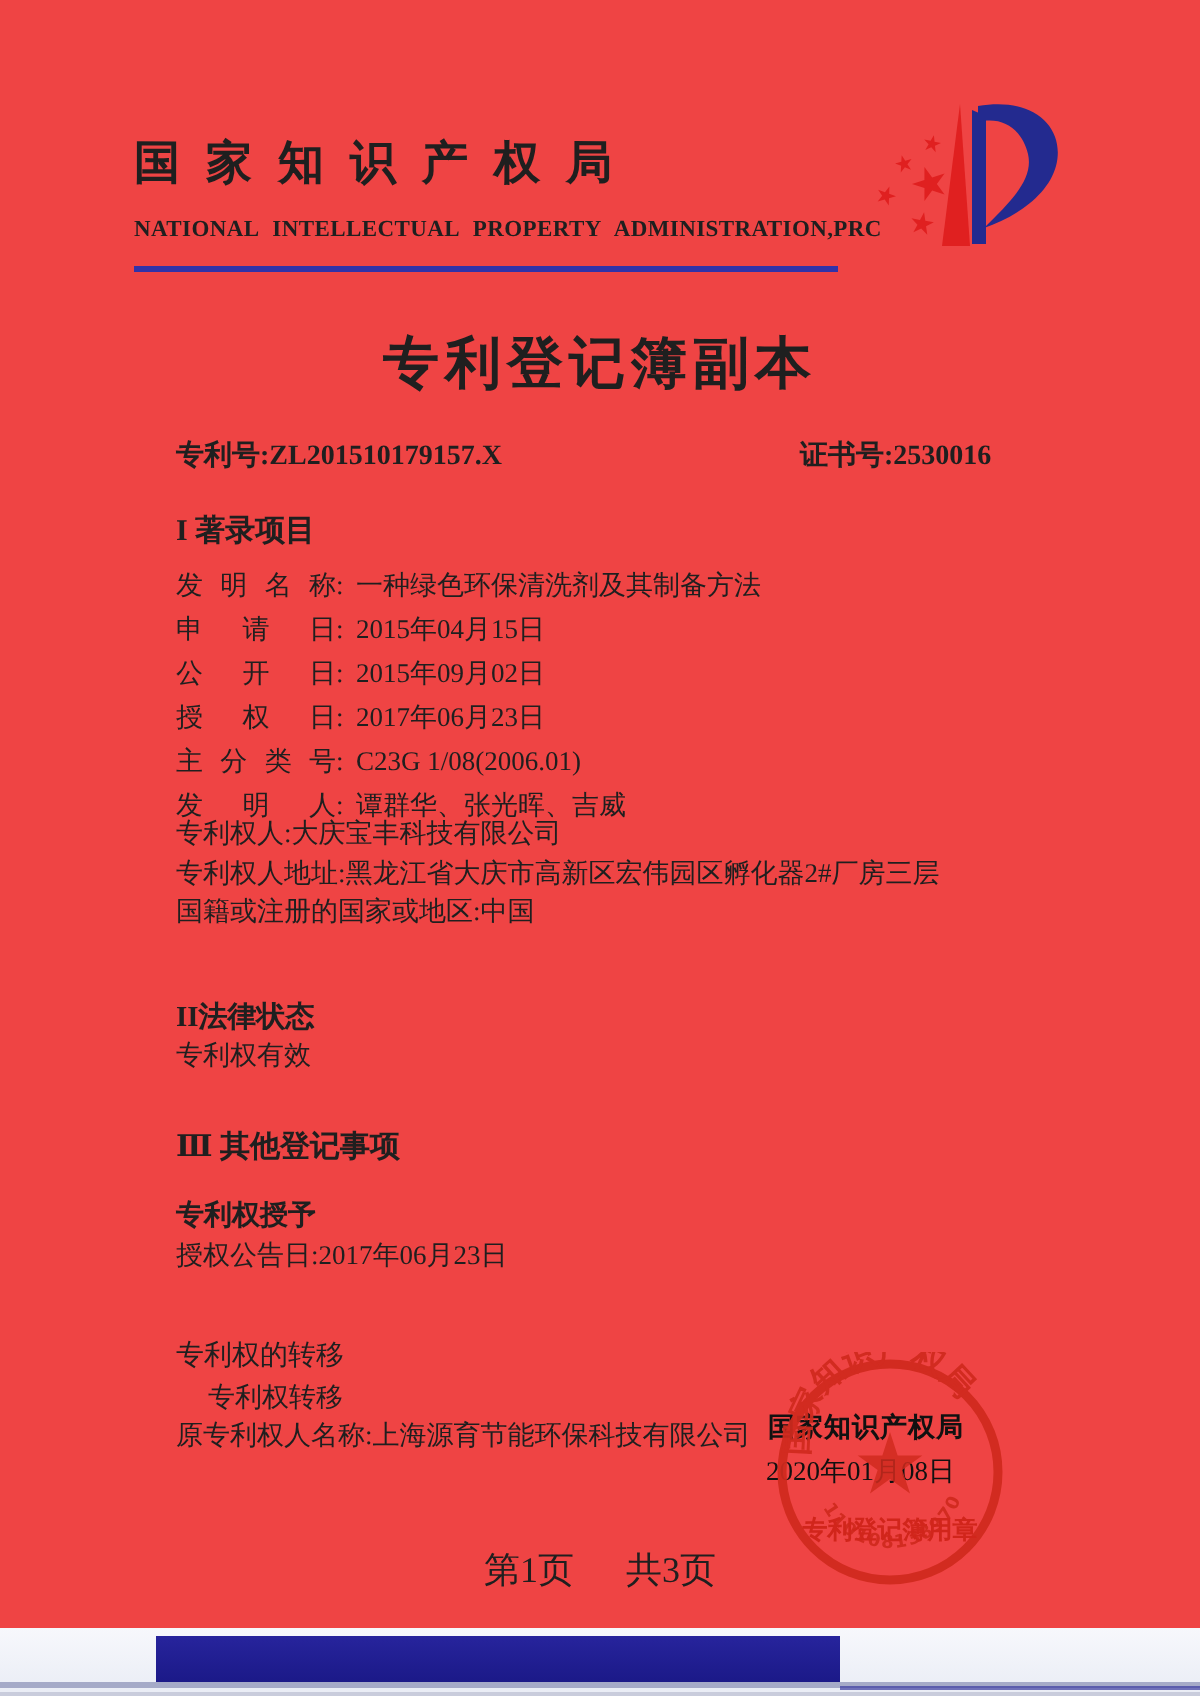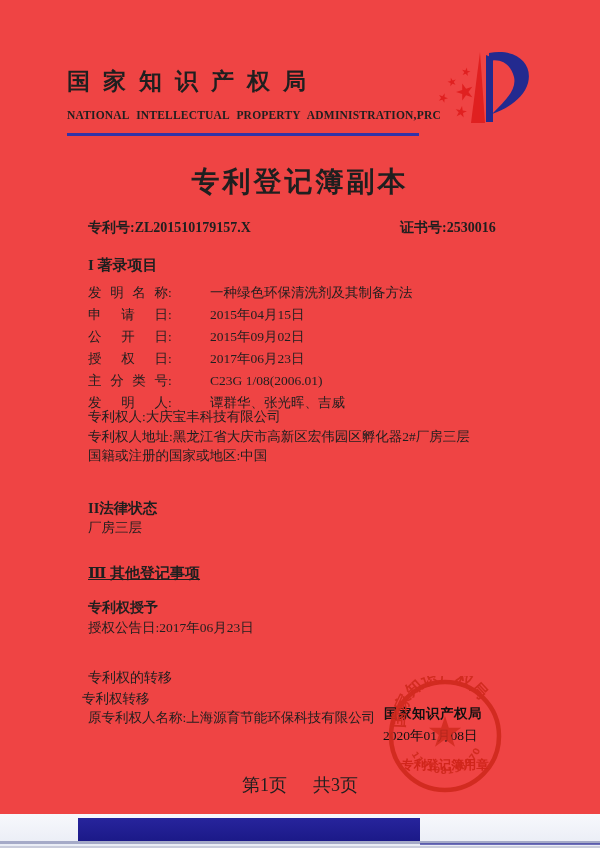--- a/index.html
+++ b/index.html
@@ -17,33 +17,33 @@
   .doc-title{left:100px;top:163px;width:400px;text-align:center;font-size:28px;font-weight:bold;letter-spacing:3px;margin:0;white-space:nowrap;}
   .num-left{left:88px;top:219px;font-size:14px;font-weight:600;white-space:nowrap;}
   .num-right{left:400px;top:219px;font-size:14px;font-weight:600;white-space:nowrap;}
 
   
   .sec1-heading{left:88px;top:256px;font-size:15px;font-weight:bold;white-space:nowrap;}
   .biblio{left:88px;top:284px;font-size:13.5px;}
   .brow{display:flex;align-items:baseline;height:22px;white-space:nowrap;}
   .blabel{display:inline-flex;justify-content:space-between;width:80px;}
   .bcolon{width:10px;}
-  .bvalue{margin-left:32px;}
+  .bvalue{}
   .patentee{left:88px;top:407px;font-size:13.5px;line-height:19.5px;white-space:nowrap;}
 
   
   .sec2-heading{left:88px;top:499px;font-size:14.5px;font-weight:bold;white-space:nowrap;}
   .legal-status{left:88px;top:519px;font-size:13.5px;white-space:nowrap;}
 
   
-  .sec3-heading{left:88px;top:564px;font-size:15px;font-weight:bold;white-space:nowrap;text-decoration:underline;}
+  .sec3-heading{left:88px;top:564px;font-size:15px;font-weight:bold;white-space:nowrap;}
   .grant-heading{left:88px;top:599px;font-size:14px;font-weight:bold;white-space:nowrap;}
   .grant-line{left:88px;top:619px;font-size:13.5px;white-space:nowrap;}
   .transfer-heading{left:88px;top:669px;font-size:14px;font-weight:normal;white-space:nowrap;}
-  .transfer-l1{left:82px;top:690px;font-size:13.5px;white-space:nowrap;font-family:Liberation Mono, monospace;}
+  .transfer-l1{left:104px;top:690px;font-size:13.5px;white-space:nowrap;font-family:Liberation Mono, monospace;}
   .transfer-l2{left:88px;top:709px;font-size:13.5px;white-space:nowrap;}
 
   
   .seal-agency{left:384px;top:705px;font-size:13.5px;font-weight:bold;letter-spacing:0.5px;color:#111;z-index:3;white-space:nowrap;}
   .seal-date{left:383px;top:727px;font-size:13.5px;color:#111;z-index:3;white-space:nowrap;}
   .seal-svg{left:385px;top:676px;width:120px;height:120px;z-index:4;opacity:0.93;}
 
   
   .footer{left:150px;top:773px;width:300px;text-align:center;font-size:18px;white-space:nowrap;}
   .footer .gap{display:inline-block;width:26px;}
@@ -146,21 +146,21 @@
     </div>
   </div>
 
   <div class="abs patentee">
     <div>专利权人:大庆宝丰科技有限公司</div>
     <div>专利权人地址:黑龙江省大庆市高新区宏伟园区孵化器2#厂房三层</div>
     <div>国籍或注册的国家或地区:中国</div>
   </div>
 
   <div class="abs sec2-heading">II法律状态</div>
-  <div class="abs legal-status">厂房三层</div>
+  <div class="abs legal-status">专利权有效</div>
 
   <div class="abs sec3-heading">Ⅲ 其他登记事项</div>
   <div class="abs grant-heading">专利权授予</div>
   <div class="abs grant-line">授权公告日:2017年06月23日</div>
   <div class="abs transfer-heading">专利权的转移</div>
   <div class="abs transfer-l1">专利权转移</div>
   <div class="abs transfer-l2">原专利权人名称:上海源育节能环保科技有限公司</div>
 
   <div class="abs seal-agency">国家知识产权局</div>
   <div class="abs seal-date">2020年01月08日</div>

